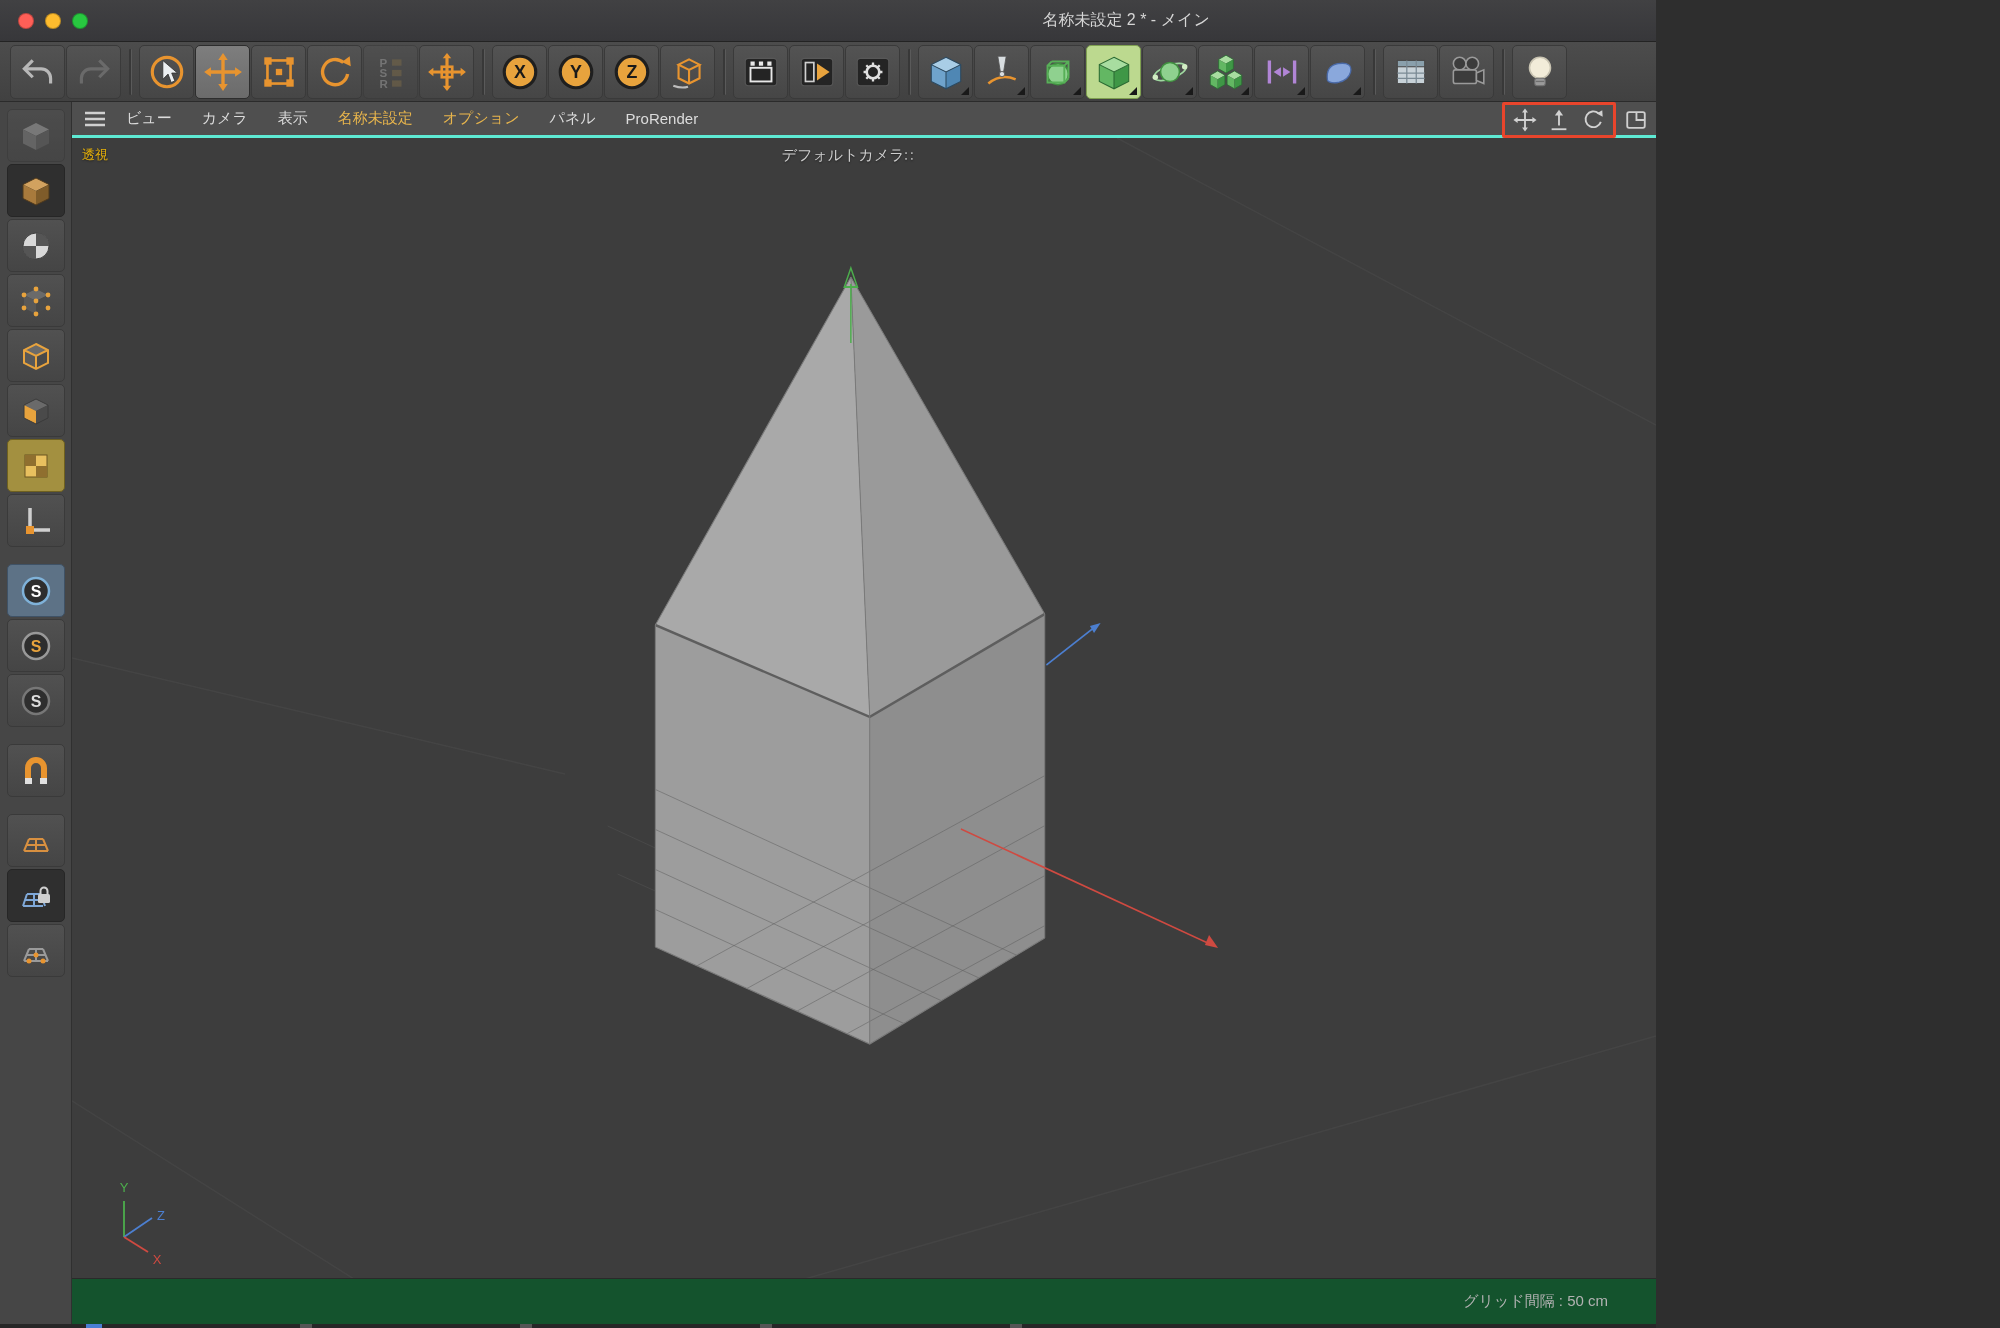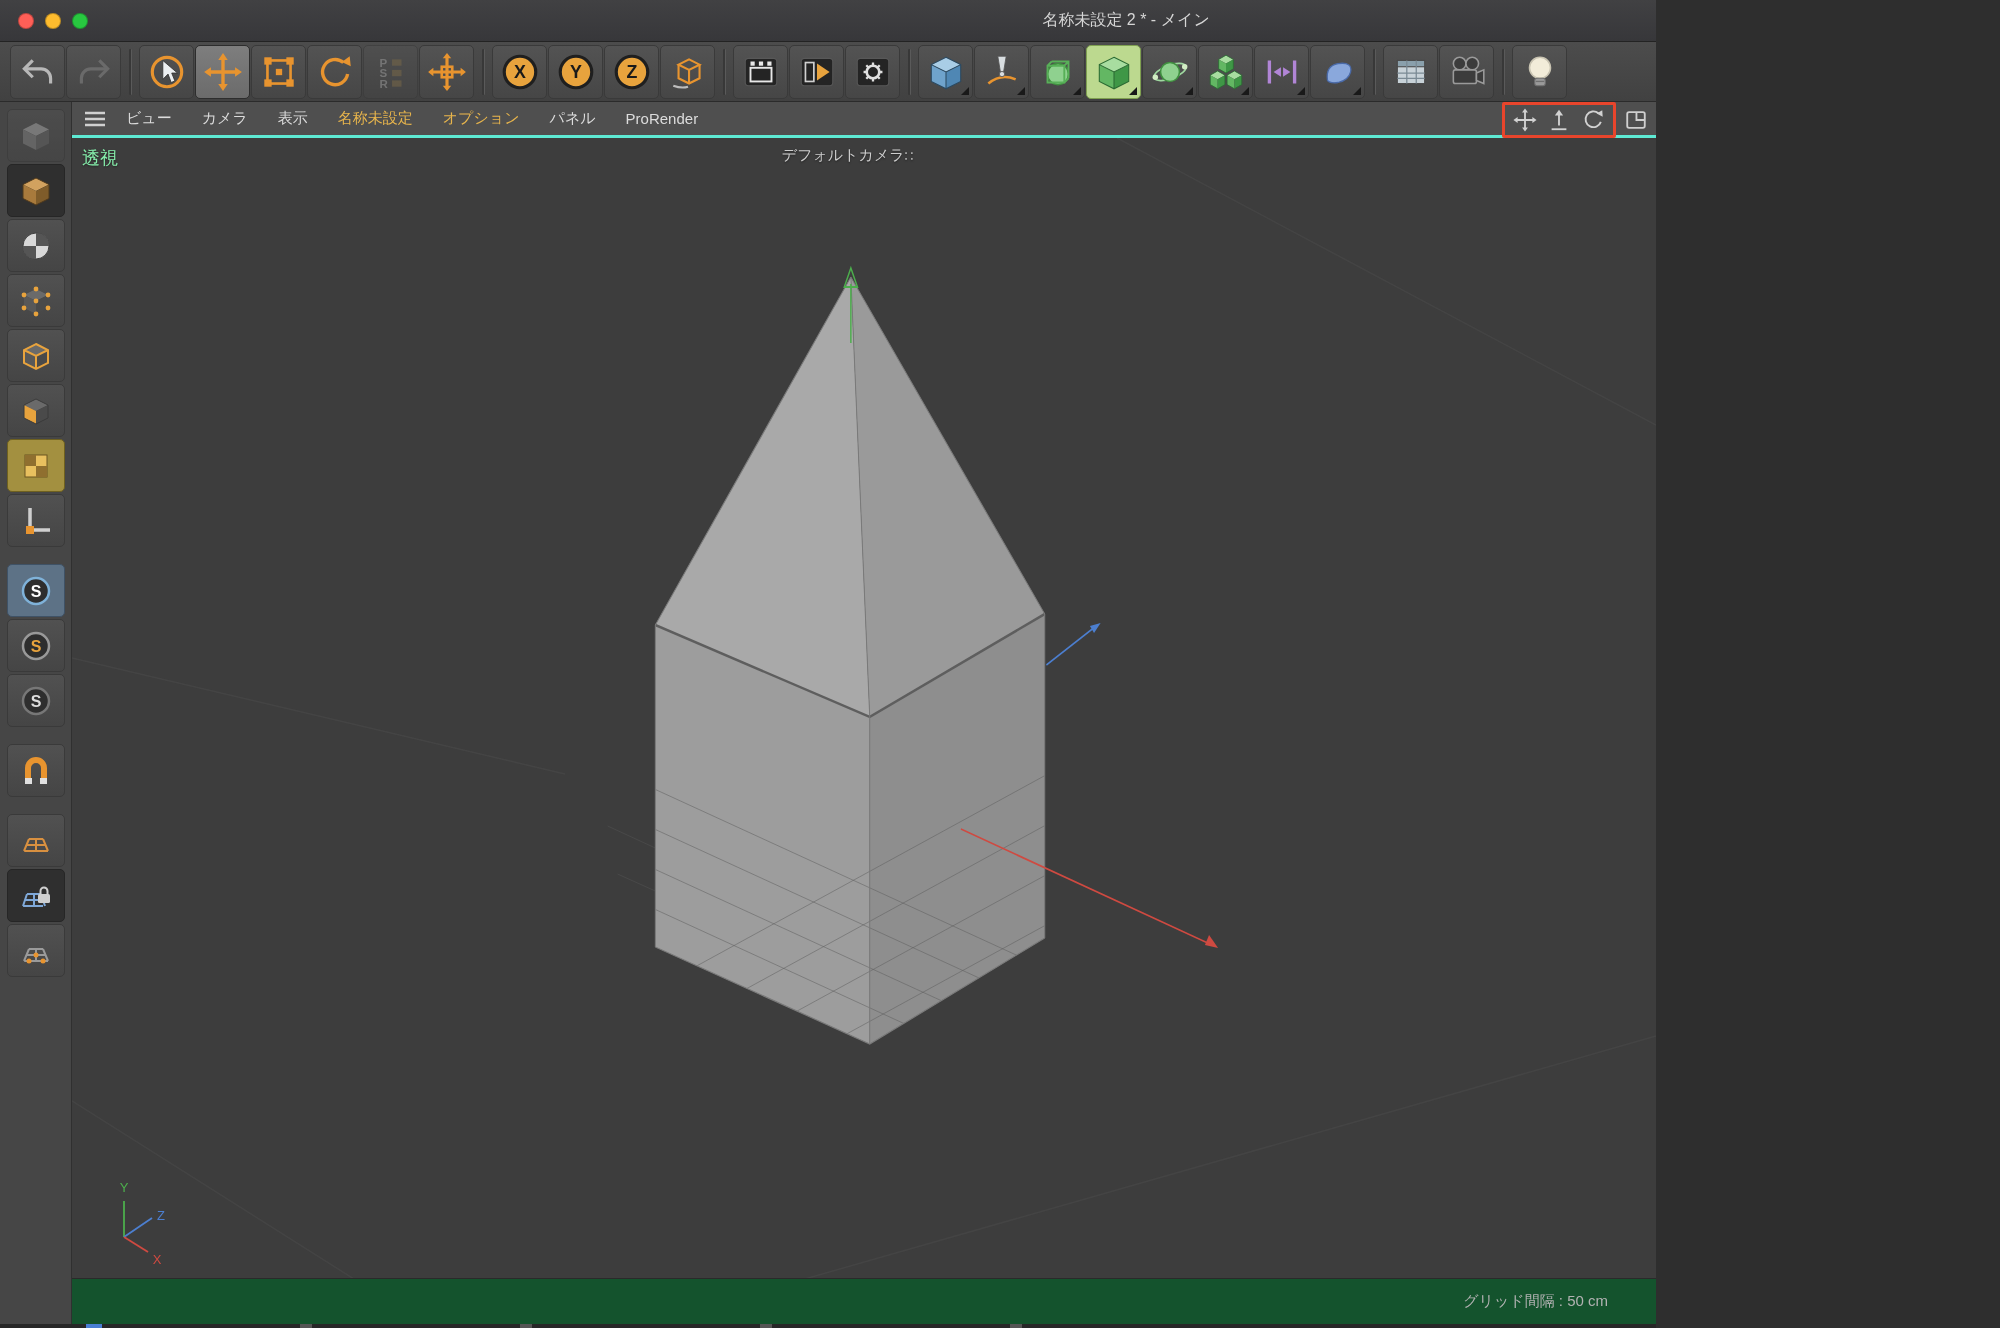--- a/index.html
+++ b/index.html
@@ -46,21 +46,21 @@
   .hamburger{margin-right:20px;display:flex}
   .menu-item{color:#dcdcdc;font-size:15px;margin-right:30px;white-space:nowrap}
   .menu-item.accent{color:#e8b54c}
   .mright{position:absolute;right:8px;top:0;height:36px;display:flex;align-items:center;gap:8px}
   .redbox{display:flex;align-items:center;gap:10px;padding:3px 8px;border:3px solid #e8452c;border-radius:2px}
   .vicon{display:flex}
 
   
   .viewport{flex:1;position:relative;background:#3d3d3d;overflow:hidden}
   .scene{position:absolute;inset:0;width:100%;height:100%}
-  .vp-proj{position:absolute;top:8px;left:10px;color:#86efac;font-size:18px;text-shadow:0 1px 2px rgba(0,0,0,.45)}
+  .vp-proj{position:absolute;top:8px;left:10px;color:#eab308;font-size:13px;text-shadow:0 1px 2px rgba(0,0,0,.45)}
   .vp-cam{position:absolute;top:8px;left:49%;transform:translateX(-50%);color:#cecece;font-size:15px;
     display:flex;align-items:center;gap:0;text-shadow:0 1px 2px rgba(0,0,0,.45)}
   .vp-cam .dots{color:#b8b8b8;font-size:14px;letter-spacing:1px}
   .infobar{position:absolute;left:0;right:0;bottom:0;height:46px;background:#14532d;border-top:1px solid #2a2a2a;
     display:flex;align-items:center;justify-content:flex-end;padding-right:48px;color:#b2b2b2;font-size:15px}
   .gizmo{position:absolute;left:22px;bottom:52px}
 
   .sliver{flex:0 0 4px;background:#272727;position:relative}
   .sliver i{position:absolute;top:0;height:4px}
 </style>

